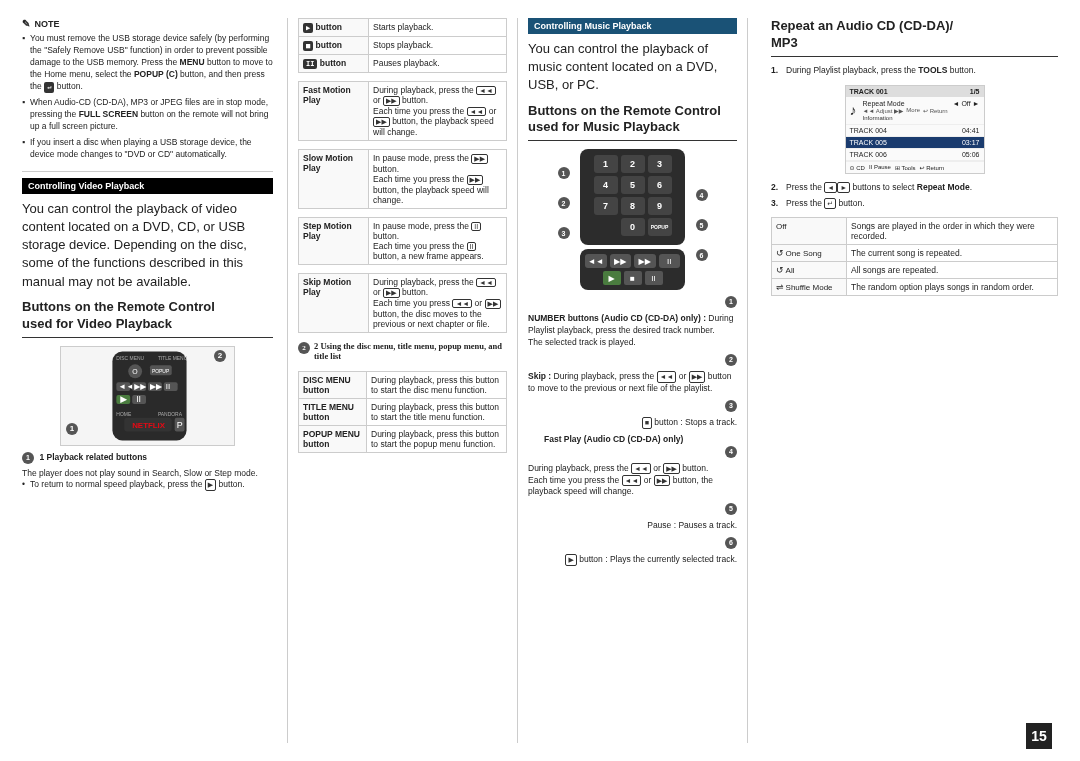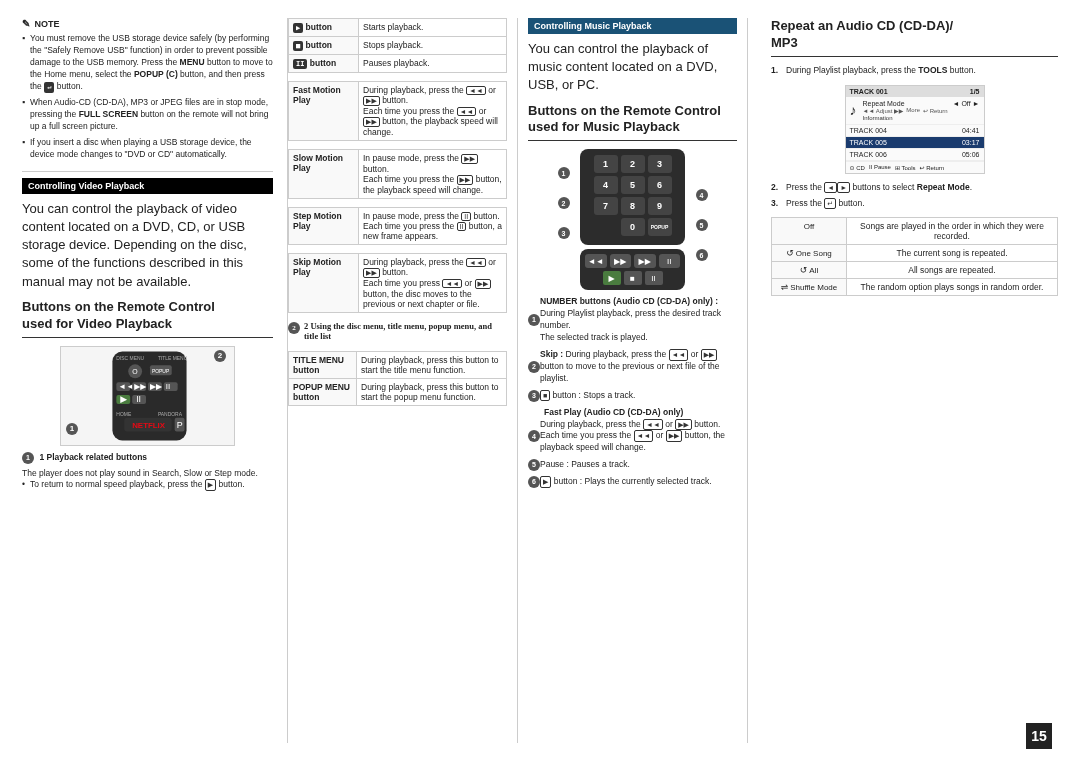--- a/index.html
+++ b/index.html
@@ -30,20 +30,21 @@
       width: 265px;
       padding-right: 14px;
       flex-shrink: 0;
     }
     
     .col2 {
       width: 230px;
       padding-right: 10px;
       flex-shrink: 0;
       border-left: 1px solid #ccc;
+      padding-left: 10px;
     }
     
     .col3 {
       width: 230px;
       padding-right: 10px;
       flex-shrink: 0;
       border-left: 1px solid #ccc;
       padding-left: 10px;
     }
     
@@ -241,24 +242,26 @@
     }
     .disc-table .label-cell {
       font-weight: bold;
       width: 68px;
       background: #f9f9f9;
     }
 
     
     .numbered-item {
       display: flex;
+      gap: 5px;
       margin-bottom: 5px;
-      align-items: center;
+      align-items: flex-end;
       font-size: 8.5px;
       line-height: 1.4;
+      flex-direction: column;
     }
 
     
     .repeat-heading {
       font-size: 13px;
       font-weight: bold;
       line-height: 1.3;
       margin-bottom: 8px;
       border-bottom: 1px solid #333;
       padding-bottom: 4px;
@@ -283,21 +286,20 @@
     .repeat-table {
       width: 100%;
       border-collapse: collapse;
       font-size: 8.5px;
       margin-bottom: 8px;
     }
     .repeat-table td {
       border: 1px solid #ccc;
       padding: 3px 4px;
       vertical-align: top;
-      text-align: center;
     }
     .repeat-table .mode-cell {
       width: 75px;
       background: #f9f9f9;
     }
     .repeat-icon {
       display: inline-flex;
       align-items: center;
       gap: 2px;
       font-size: 8px;
@@ -591,20 +593,24 @@
       </div>
 
       <div class="using-section">
         <div class="row-with-num">
           <span class="circle-num" style="width:12px;height:12px;font-size:7px;margin-top:1px;">2</span>
           <span class="using-title" style="font-size:8.5px;">2 Using the disc menu, title menu, popup menu, and title list</span>
         </div>
         <table class="disc-table">
           <tbody>
             <tr>
+              <td class="label-cell">DISC MENU button</td>
+              <td>During playback, press this button to start the disc menu function.</td>
+            </tr>
+            <tr>
               <td class="label-cell">TITLE MENU button</td>
               <td>During playback, press this button to start the title menu function.</td>
             </tr>
             <tr>
               <td class="label-cell">POPUP MENU button</td>
               <td>During playback, press this button to start the popup menu function.</td>
             </tr>
           </tbody>
         </table>
       </div>

